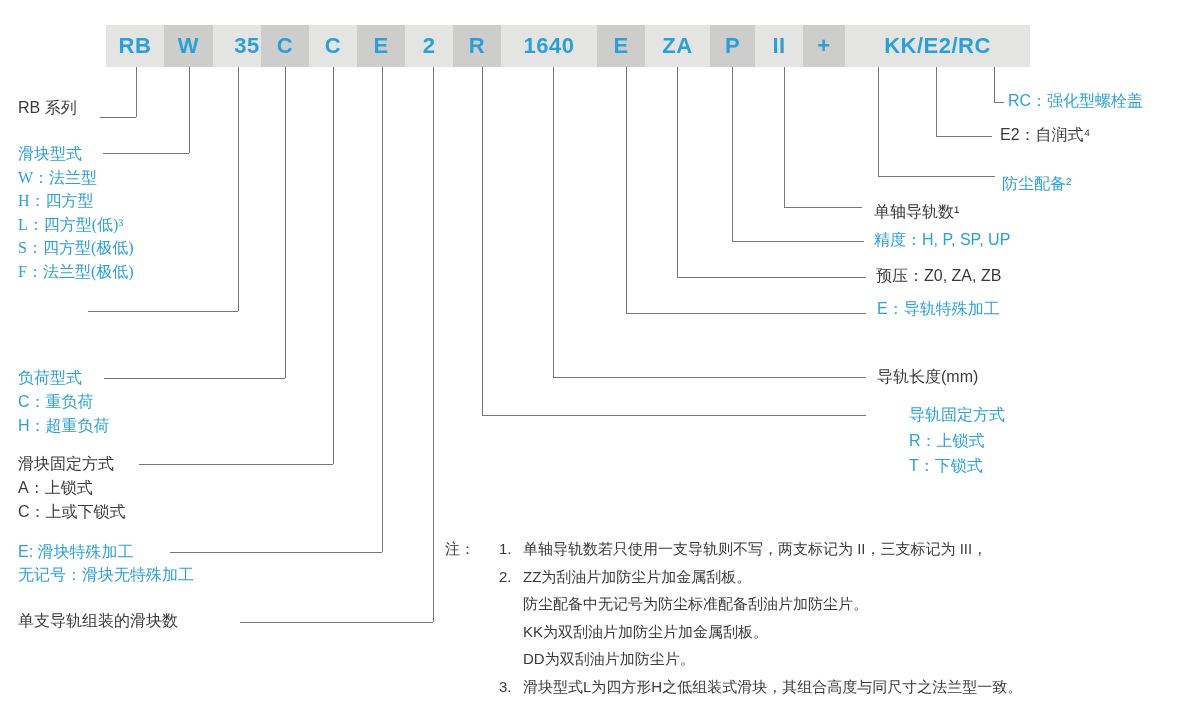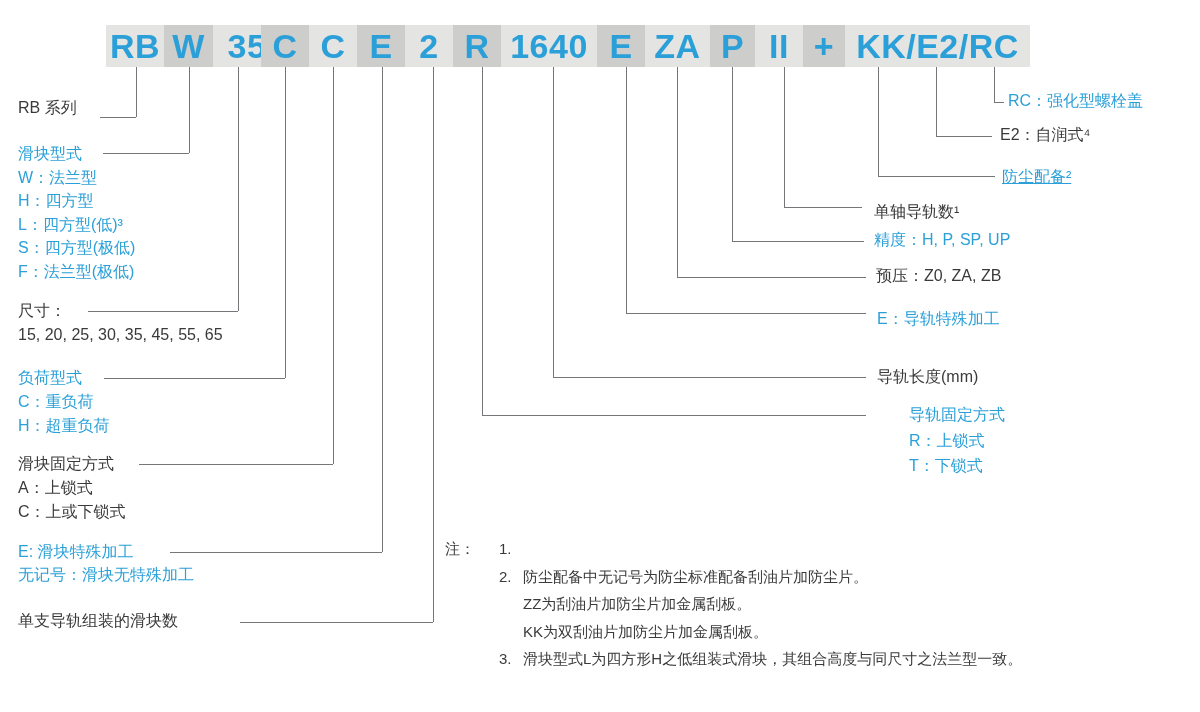--- a/index.html
+++ b/index.html
@@ -10,21 +10,21 @@
     --seg-dark:#cdcdcb;
   }
   html,body{margin:0;padding:0;background:#fff;}
   .canvas{
     position:relative;width:1200px;height:712px;background:#ffffff;
     font-family:"Liberation Sans", sans-serif;overflow:hidden;
   }
   .seg{
     position:absolute;top:25px;height:42px;
     display:flex;align-items:center;justify-content:center;
-    font-weight:bold;font-size:34px;color:var(--blue);letter-spacing:0.5px;
+    font-weight:bold;font-size:22px;color:var(--blue);letter-spacing:0.5px;
   }
   .seg.light{background:var(--seg-light);}
   .seg.dark{background:var(--seg-dark);}
   .vline{position:absolute;width:1px;background:var(--line);}
   .hline{position:absolute;height:1px;background:var(--line);}
   .lbl{
     position:absolute;font-size:16px;color:var(--ink);
     white-space:nowrap;line-height:24px;
   }
   .lbl.blue{color:var(--blue);}
@@ -108,33 +108,29 @@
   <div class="vline" style="left:936px;top:67px;height:69px;"></div>
   <div class="hline" style="left:936px;top:136px;width:56px;"></div>
 
   <div class="vline" style="left:994px;top:67px;height:35px;"></div>
   <div class="hline" style="left:994px;top:102px;width:10px;"></div>
 
   <div class="lbl" style="left:18px;top:96px;">
     <div>RB 系列</div>
   </div>
 
-  <div class="lbl blue lh235" style="left:18px;top:142px;">
+  <div class="lbl blue lh235" style="left:18px;top:142px;font-family:Liberation Serif, serif;">
     <div>滑块型式</div>
     <div>W：法兰型</div>
     <div>H：四方型</div>
     <div>L：四方型(低)³</div>
     <div>S：四方型(极低)</div>
     <div>F：法兰型(极低)</div>
   </div>
 
-  <div class="lbl" style="left:18px;top:299px;">
-    <div>尺寸：</div>
-    <div>15, 20, 25, 30, 35, 45, 55, 65</div>
-  </div>
 
   <div class="lbl blue" style="left:18px;top:366px;">
     <div>负荷型式</div>
     <div>C：重负荷</div>
     <div>H：超重负荷</div>
   </div>
 
   <div class="lbl" style="left:18px;top:452px;">
     <div>滑块固定方式</div>
     <div>A：上锁式</div>
@@ -151,64 +147,66 @@
   </div>
 
   <div class="lbl blue" style="left:1008px;top:89px;">
     <div>RC：强化型螺栓盖</div>
   </div>
 
   <div class="lbl" style="left:1000px;top:123px;">
     <div>E2：自润式⁴</div>
   </div>
 
-  <div class="lbl blue" style="left:1002px;top:165px;text-decoration:underline;">
+  <div class="lbl blue" style="left:1002px;top:172px;">
     <div>防尘配备²</div>
   </div>
 
   <div class="lbl" style="left:874px;top:200px;">
     <div>单轴导轨数¹</div>
   </div>
 
   <div class="lbl blue" style="left:874px;top:228px;">
     <div>精度：H, P, SP, UP</div>
   </div>
 
   <div class="lbl" style="left:876px;top:264px;">
     <div>预压：Z0, ZA, ZB</div>
   </div>
 
-  <div class="lbl blue lh25" style="left:877px;top:306px;">
+  <div class="lbl blue lh25" style="left:877px;top:296px;">
     <div>E：导轨特殊加工</div>
   </div>
 
   <div class="lbl" style="left:877px;top:365px;">
     <div>导轨长度(mm)</div>
   </div>
 
   <div class="lbl blue lh255" style="left:877px;top:402px;margin-left:32px;">
     <div>导轨固定方式</div>
     <div>R：上锁式</div>
     <div>T：下锁式</div>
   </div>
 
   <div class="notes">
     <div class="note-row">
       <span class="note-prefix">注：</span>
       <span class="note-num">1.</span>
       <div class="note-body">
+        <div>单轴导轨数若只使用一支导轨则不写，两支标记为 II，三支标记为 III，</div>
       </div>
     </div>
     <div class="note-row">
       <span class="note-spacer"></span>
       <span class="note-num">2.</span>
       <div class="note-body">
+        <div>ZZ为刮油片加防尘片加金属刮板。</div>
         <div>防尘配备中无记号为防尘标准配备刮油片加防尘片。</div>
-        <div>ZZ为刮油片加防尘片加金属刮板。</div>
         <div>KK为双刮油片加防尘片加金属刮板。</div>
+        <div>DD为双刮油片加防尘片。</div>
       </div>
     </div>
     <div class="note-row">
       <span class="note-spacer"></span>
       <span class="note-num">3.</span>
       <div class="note-body">
         <div>滑块型式L为四方形H之低组装式滑块，其组合高度与同尺寸之法兰型一致。</div>
       </div>
     </div>
 

